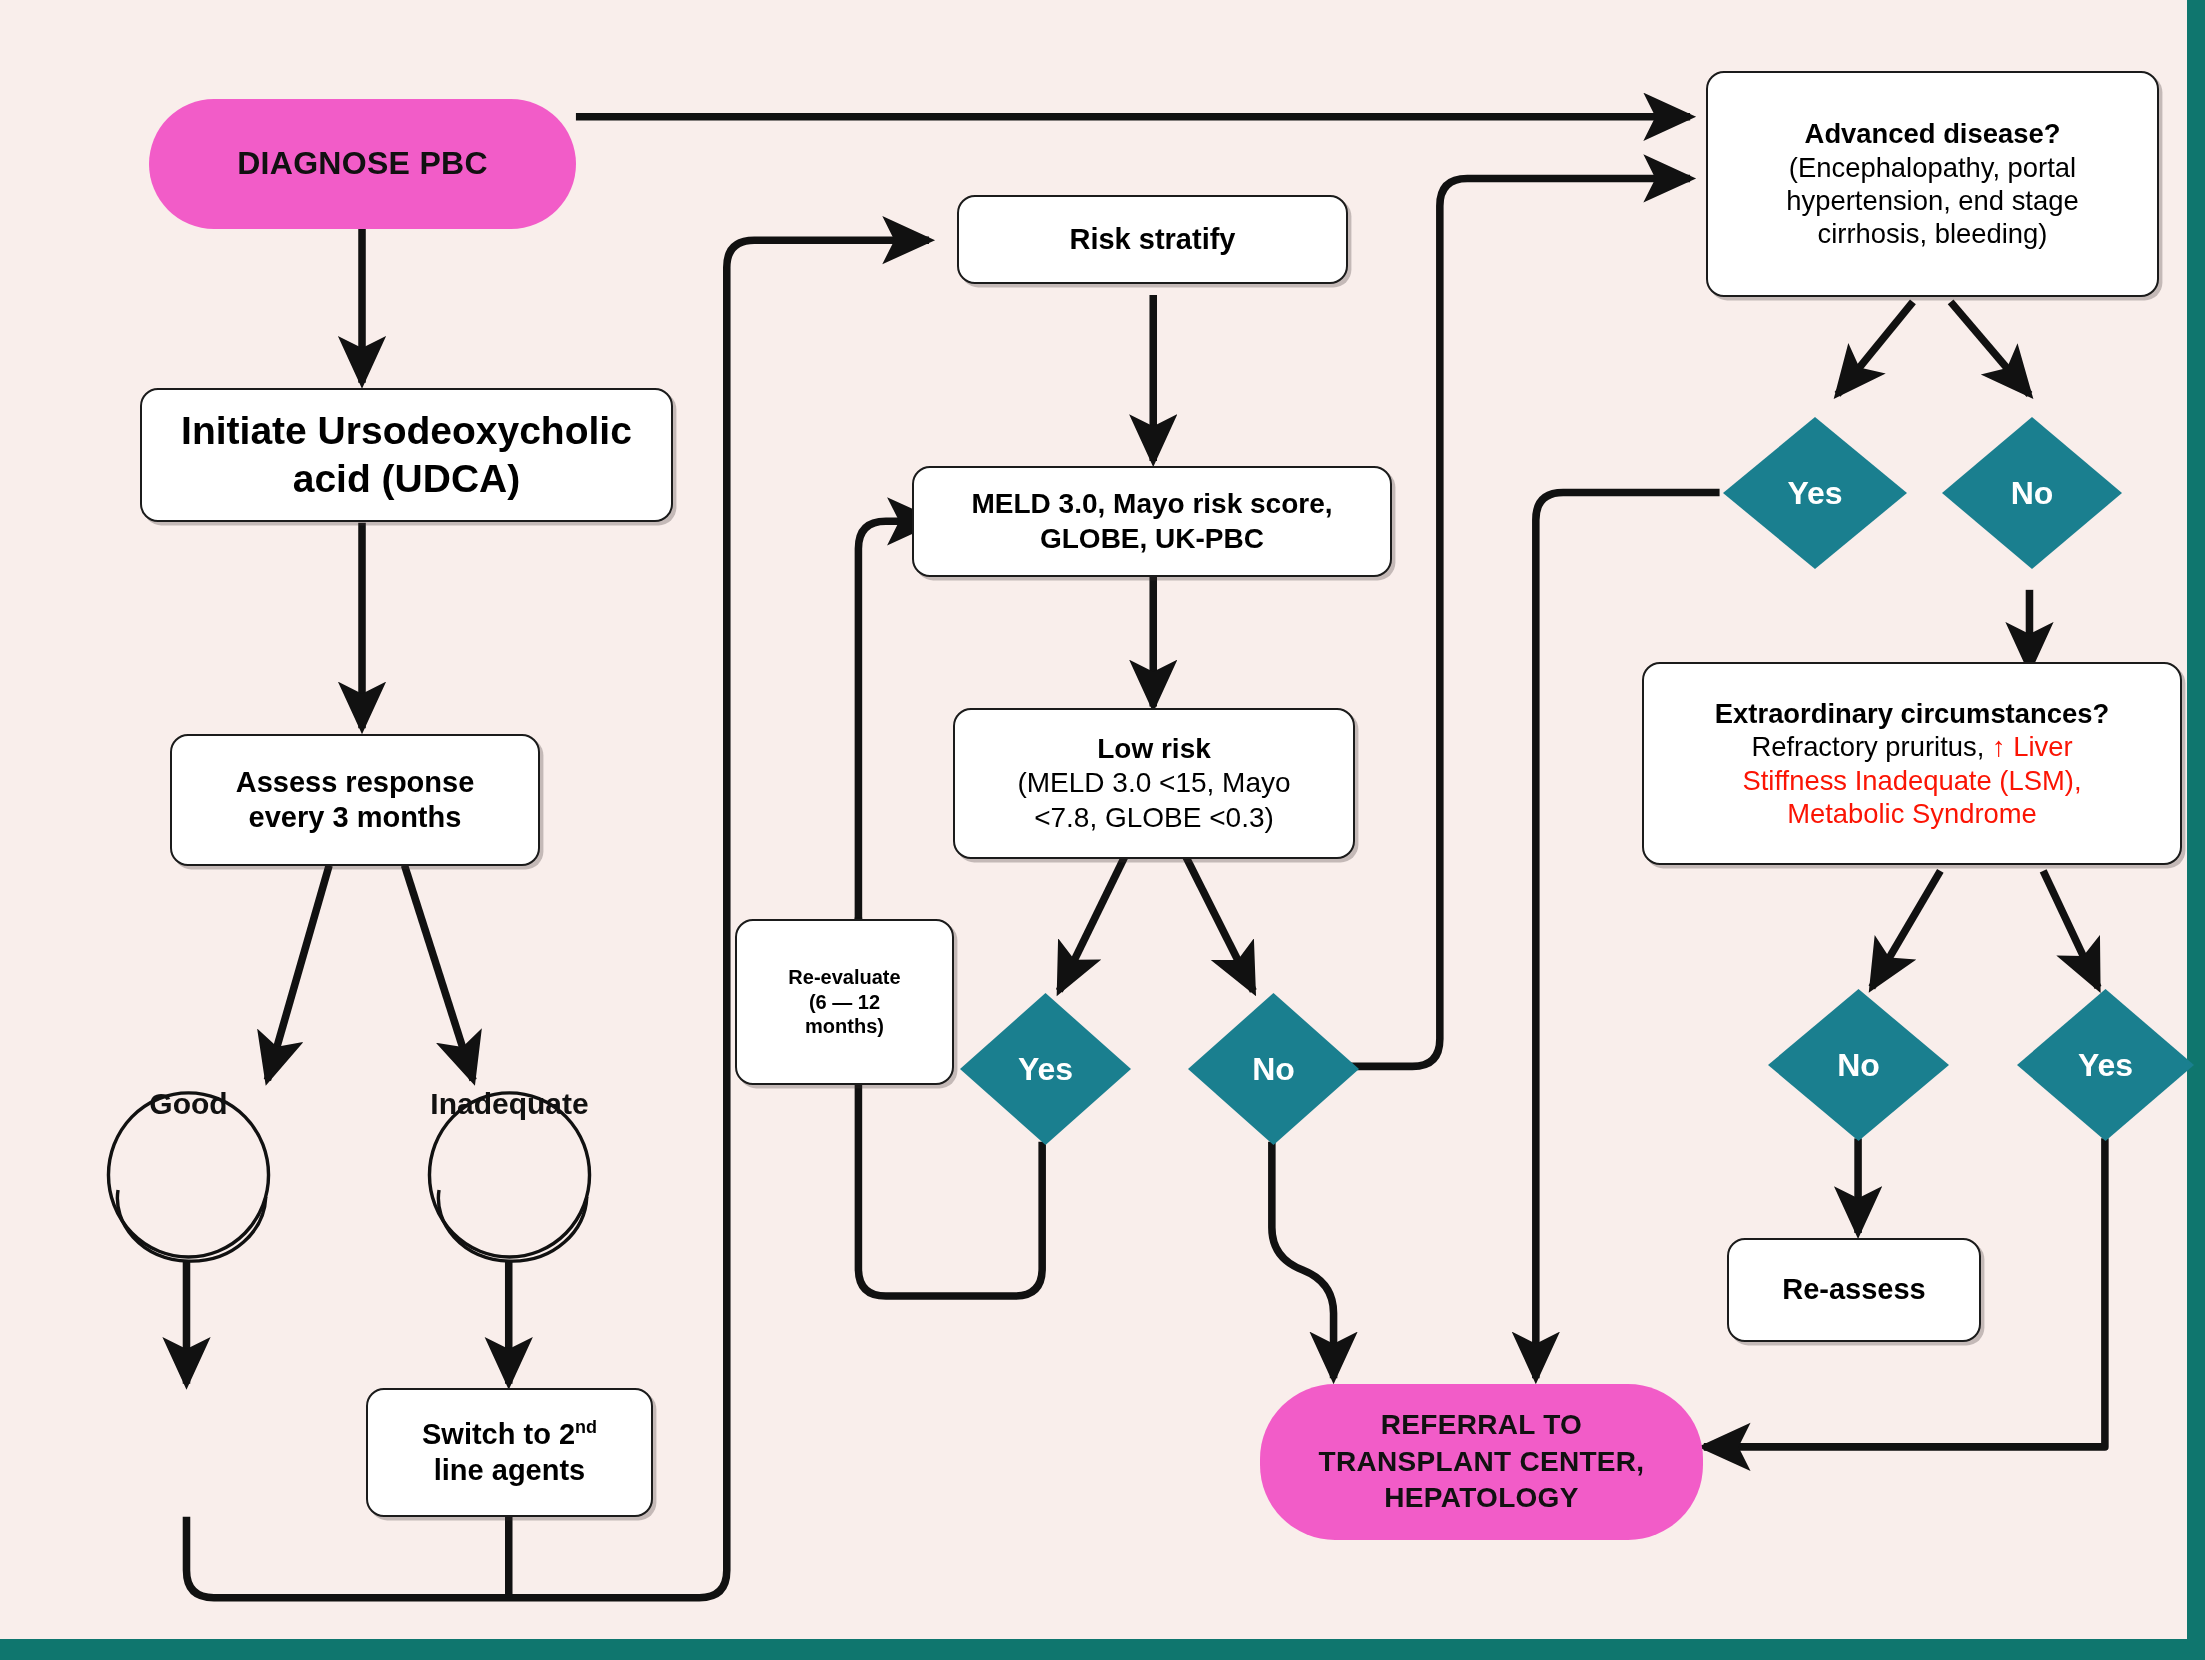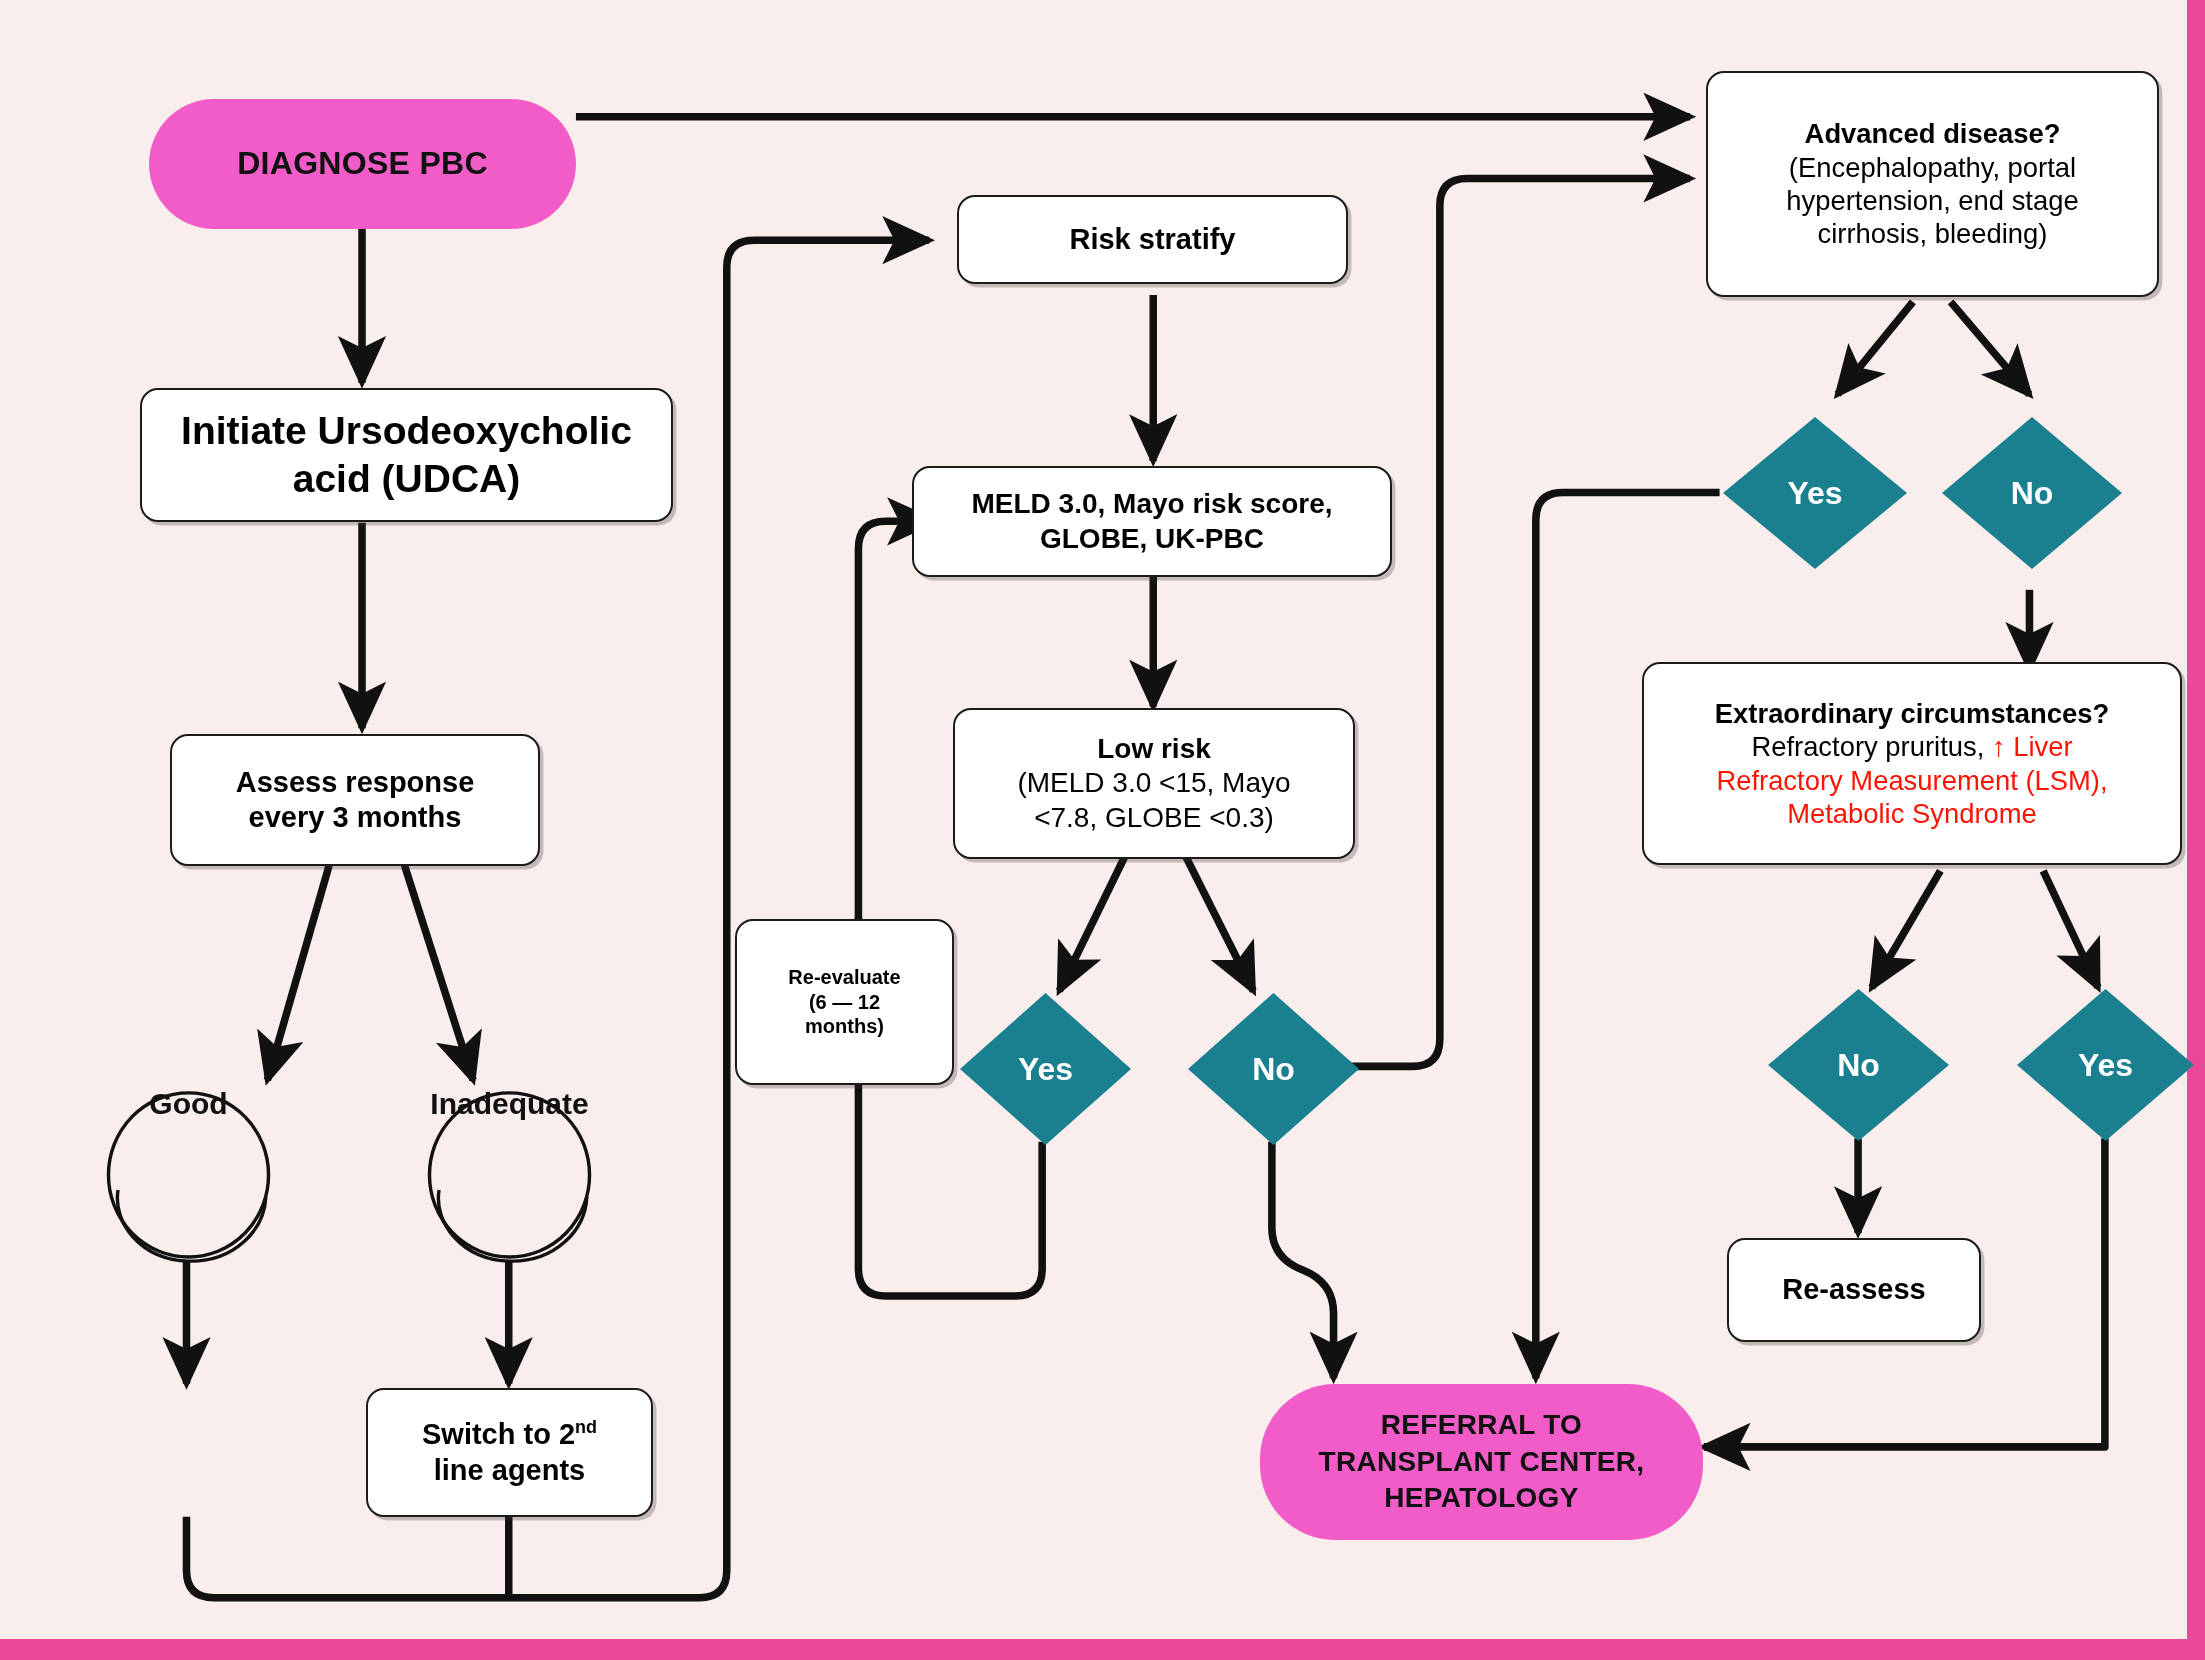--- a/index.html
+++ b/index.html
@@ -1,17 +1,17 @@
 <!DOCTYPE html>
 <html style="font-size:11px"><head>
 <meta charset="utf-8">
 <style>
   html,body{margin:0;padding:0;background:#ffffff;}
   body{font-family:"Liberation Sans", sans-serif;}
-  #stage{position:relative;width:2205px;height:1661px;background:#ec4899;overflow:hidden;}
+  #stage{position:relative;width:2205px;height:1661px;background:#0f766e;overflow:hidden;}
   #canvas{position:absolute;left:0;top:0;width:2187px;height:1639px;background:#f9eeeb;}
   svg#wires{position:absolute;left:0;top:0;width:2205px;height:1661px;pointer-events:none;}
   .node{position:absolute;box-sizing:border-box;display:flex;align-items:center;
         justify-content:center;text-align:center;z-index:3;}
   .rbox{background:#ffffff;border:2.1px solid #1b1b1b;border-radius:18px;
         box-shadow:3.4px 3.4px 0 rgba(60,50,50,.28);padding:4.1px 9.6px;line-height:1.22;}
   .pill{background:#f25cc8;border:none;border-radius:75px;color:#111111;
         font-weight:bold;letter-spacing:0.3px;line-height:1.3;}
   .b{font-weight:bold;}
   .n{font-weight:normal;}
@@ -184,21 +184,21 @@
 
   <div class="diamond" style="left:1942px;top:417px;width:180px;height:152px;">
     <div class="dshape"></div>
     <div class="dlabel">No</div>
   </div>
 
   <div class="node rbox" style="left:1642px;top:662px;width:540px;height:203px;font-size:27.4px;">
     <div>
       <div class="b">Extraordinary circumstances?</div>
       <div><span class="n">Refractory pruritus, </span><span class="n red">↑ Liver</span></div>
-      <div class="n red">Refractory Measurement (LSM),</div>
+      <div class="n red">Stiffness Inadequate (LSM),</div>
       <div class="n red">Metabolic Syndrome</div>
     </div>
   </div>
 
   <div class="diamond" style="left:1768px;top:989px;width:181px;height:152px;">
     <div class="dshape"></div>
     <div class="dlabel">No</div>
   </div>
 
   <div class="diamond" style="left:2017px;top:989px;width:177px;height:152px;">

